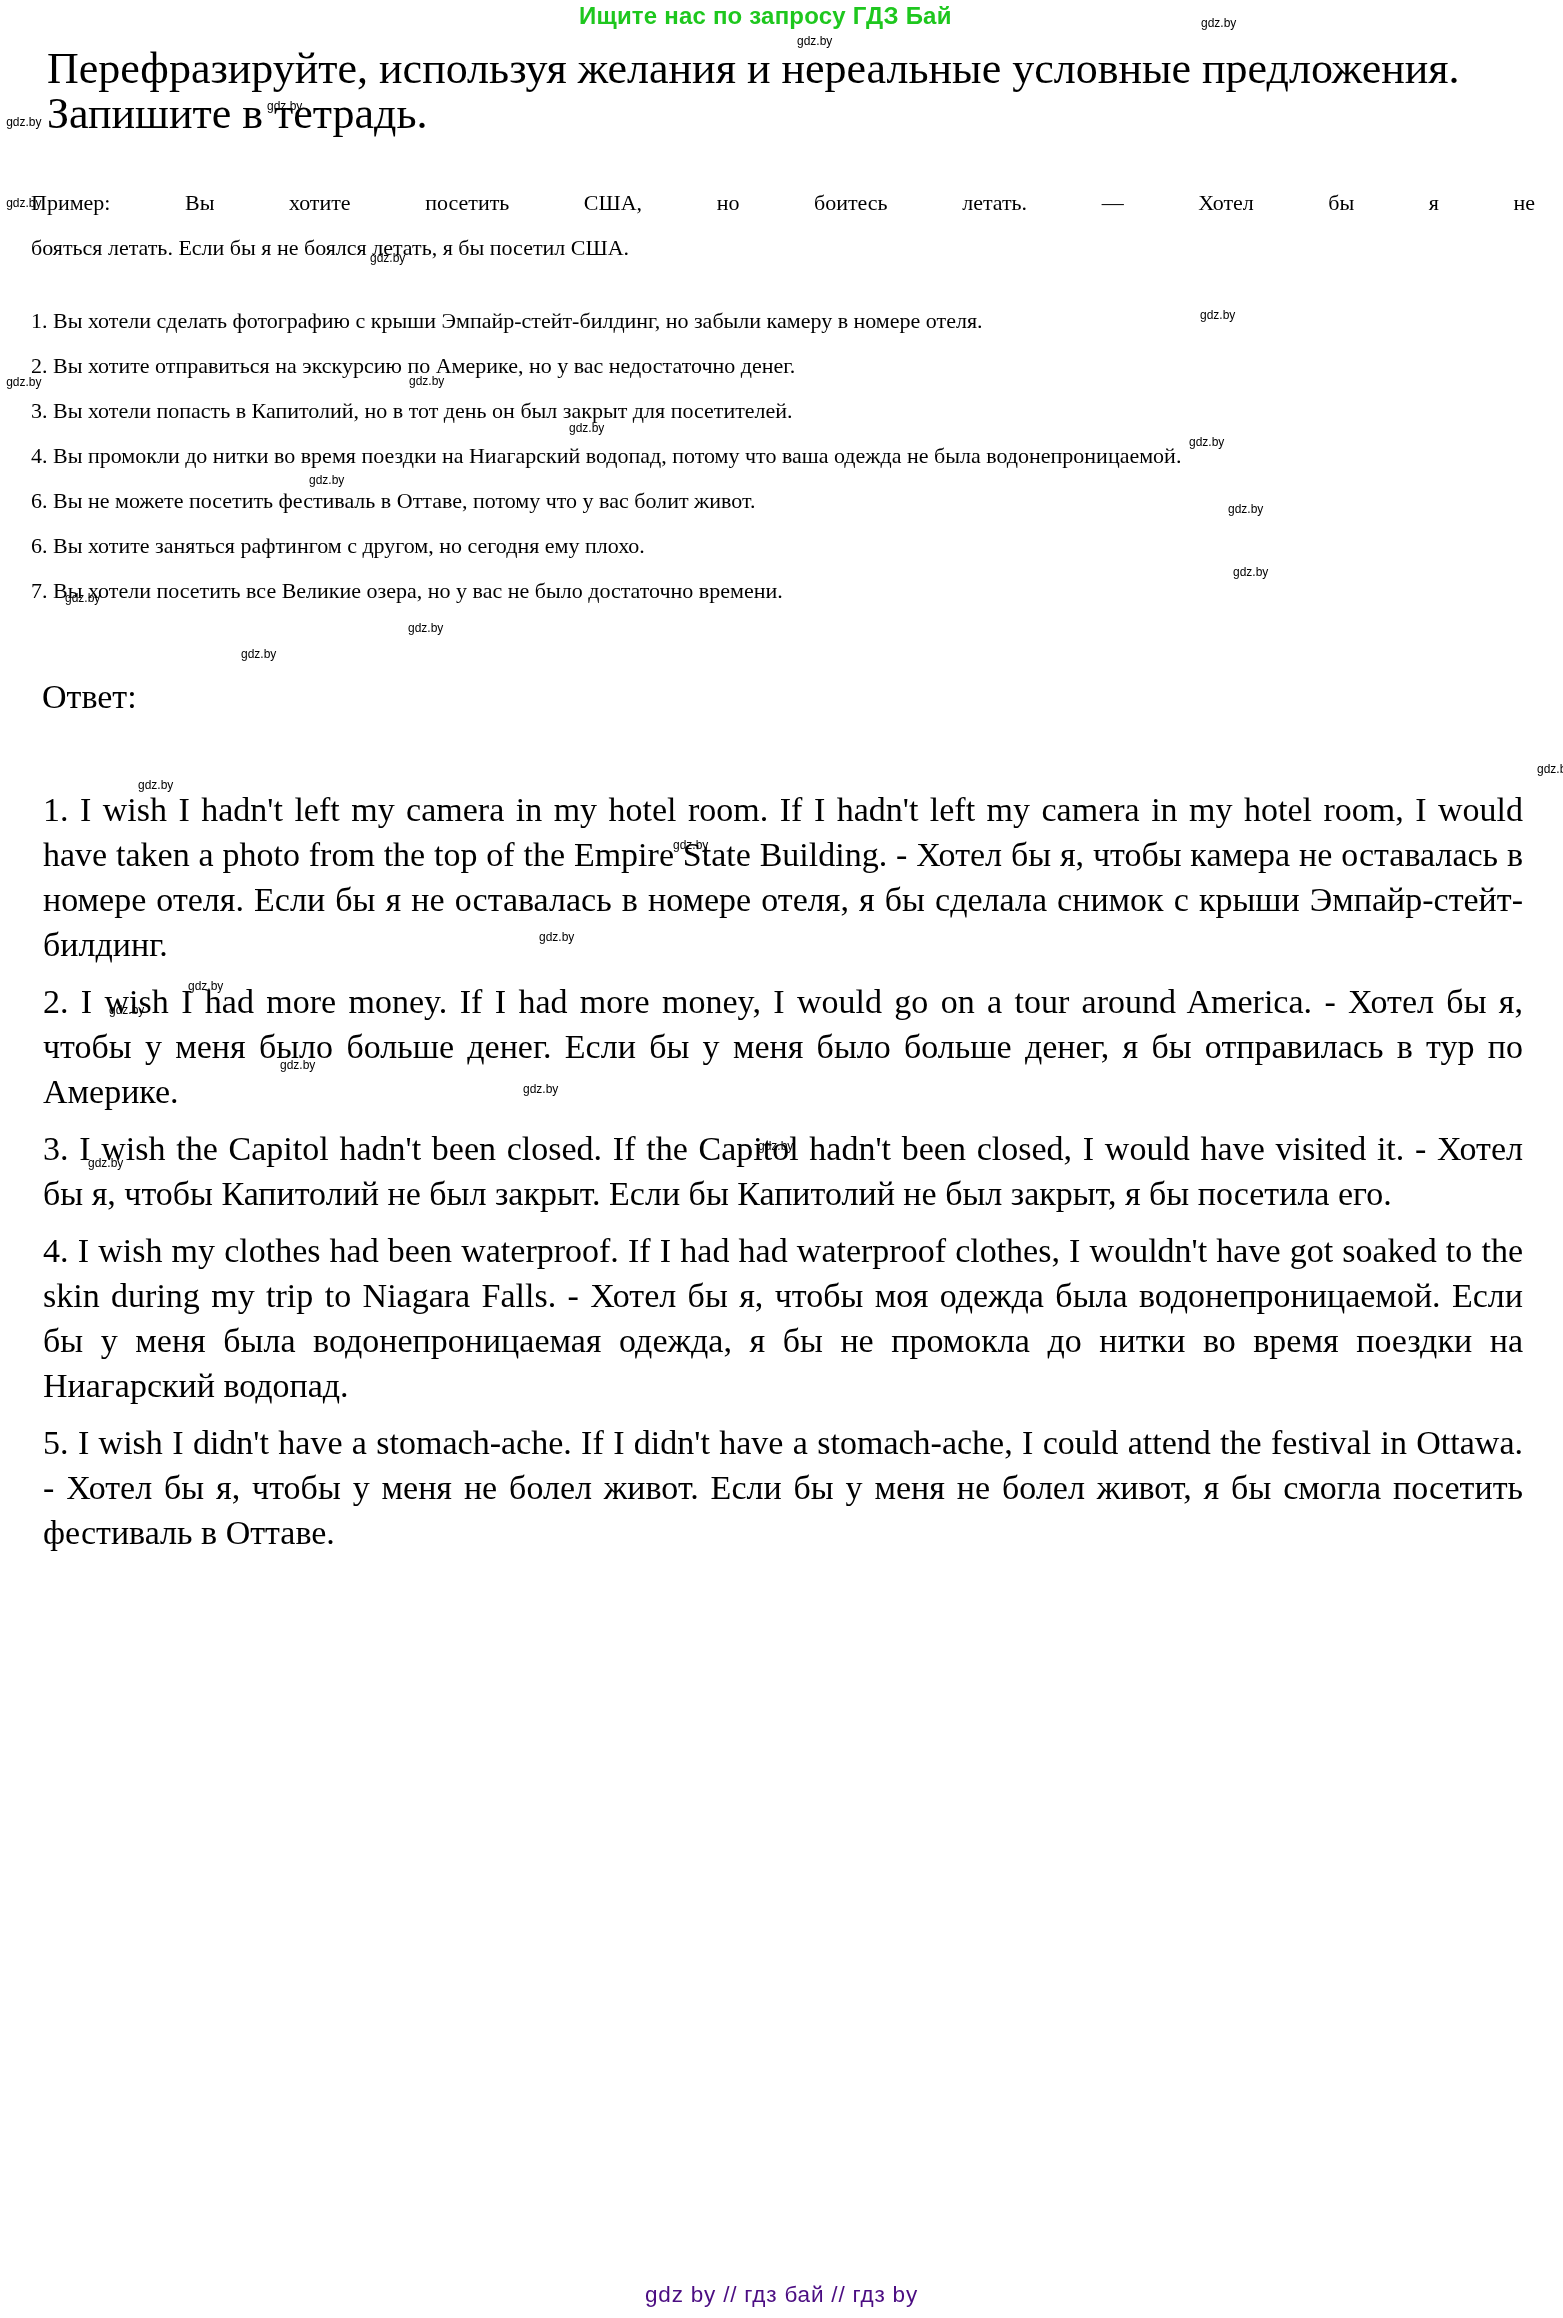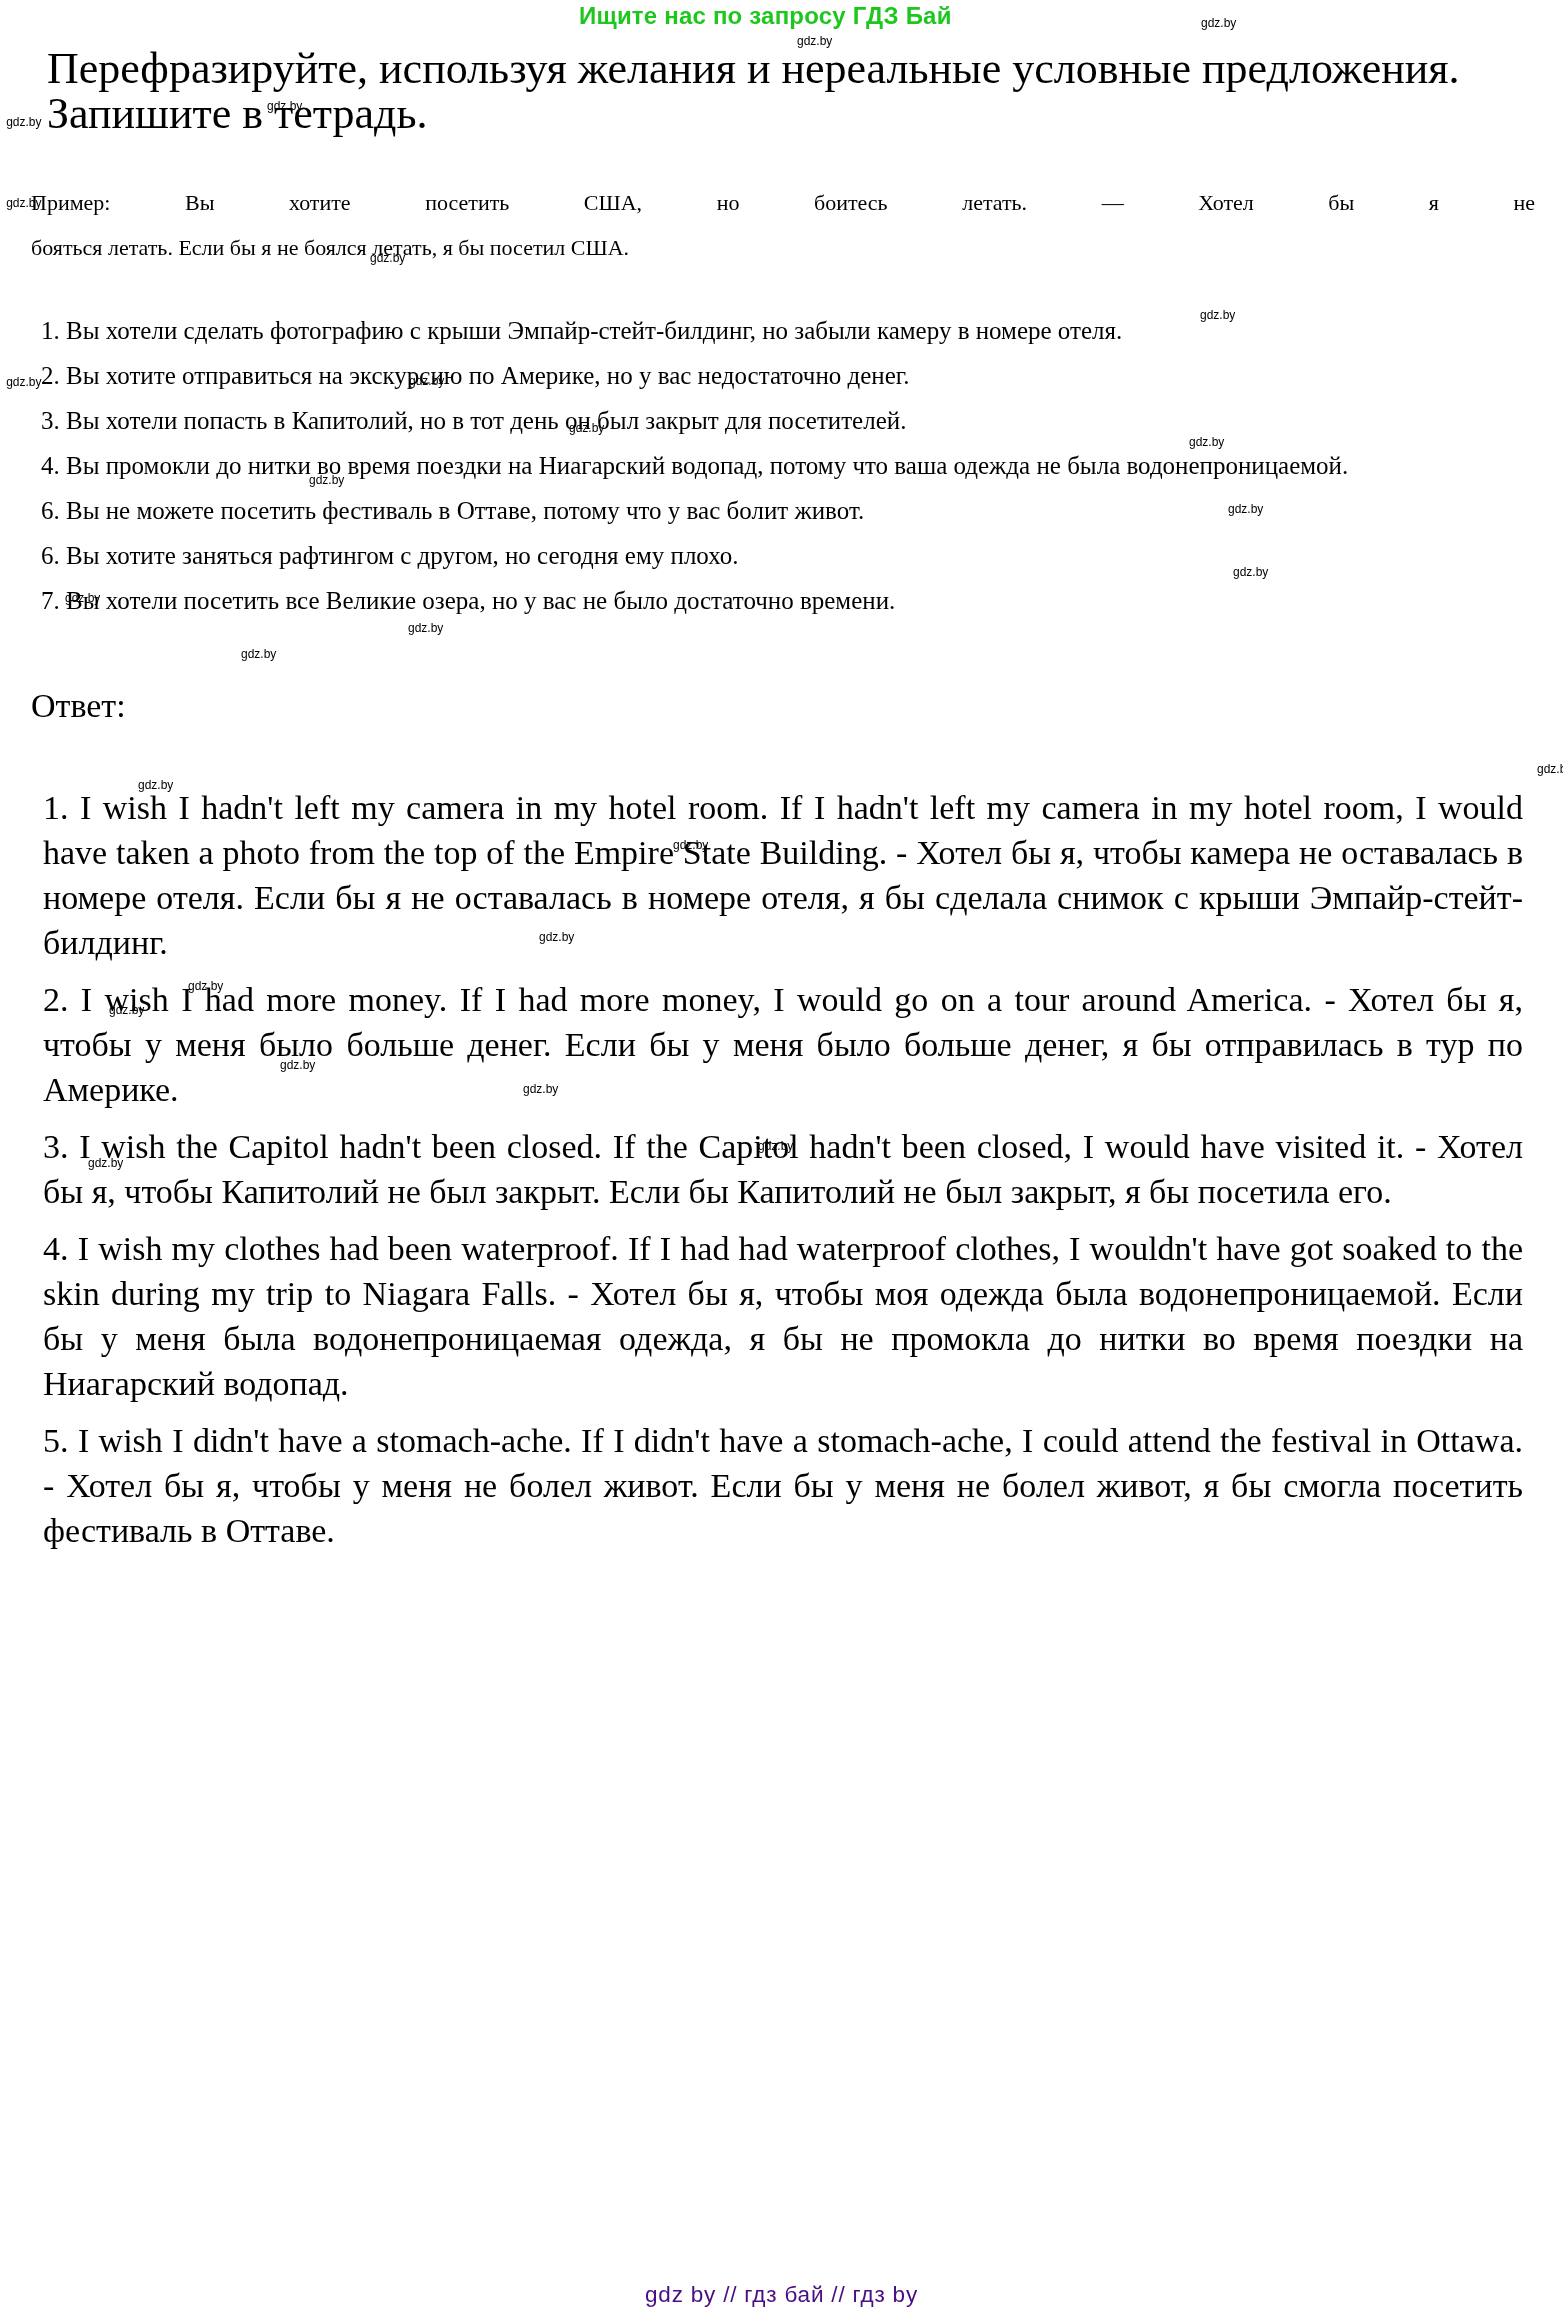--- a/index.html
+++ b/index.html
@@ -68,31 +68,31 @@
     margin: 0;
   }
   .example-block .l1 {
     display: block;
     text-align: justify;
     text-align-last: justify;
   }
   .example-block .l2 { display: block; }
 
   .qlist {
-    font-size: 25px;
-    line-height: 45px;
-    margin: 10px;
+    font-size: 22px;
+    line-height: 45px;
+    margin: 0;
   }
   .qitem { display: block; margin: 0; }
   .qitem.just { text-align: justify; text-align-last: left; }
 
   .answer-label {
     font-size: 34px;
     line-height: 45px;
-    margin: 0;
+    margin: 11px;
   }
 
   .alist {
     font-size: 34px;
     line-height: 45px;
     margin: 0;
   }
   .aitem { display: block; text-align: justify; text-align-last: left; margin: 12px; font-family: Liberation Serif, serif; }
 
   

